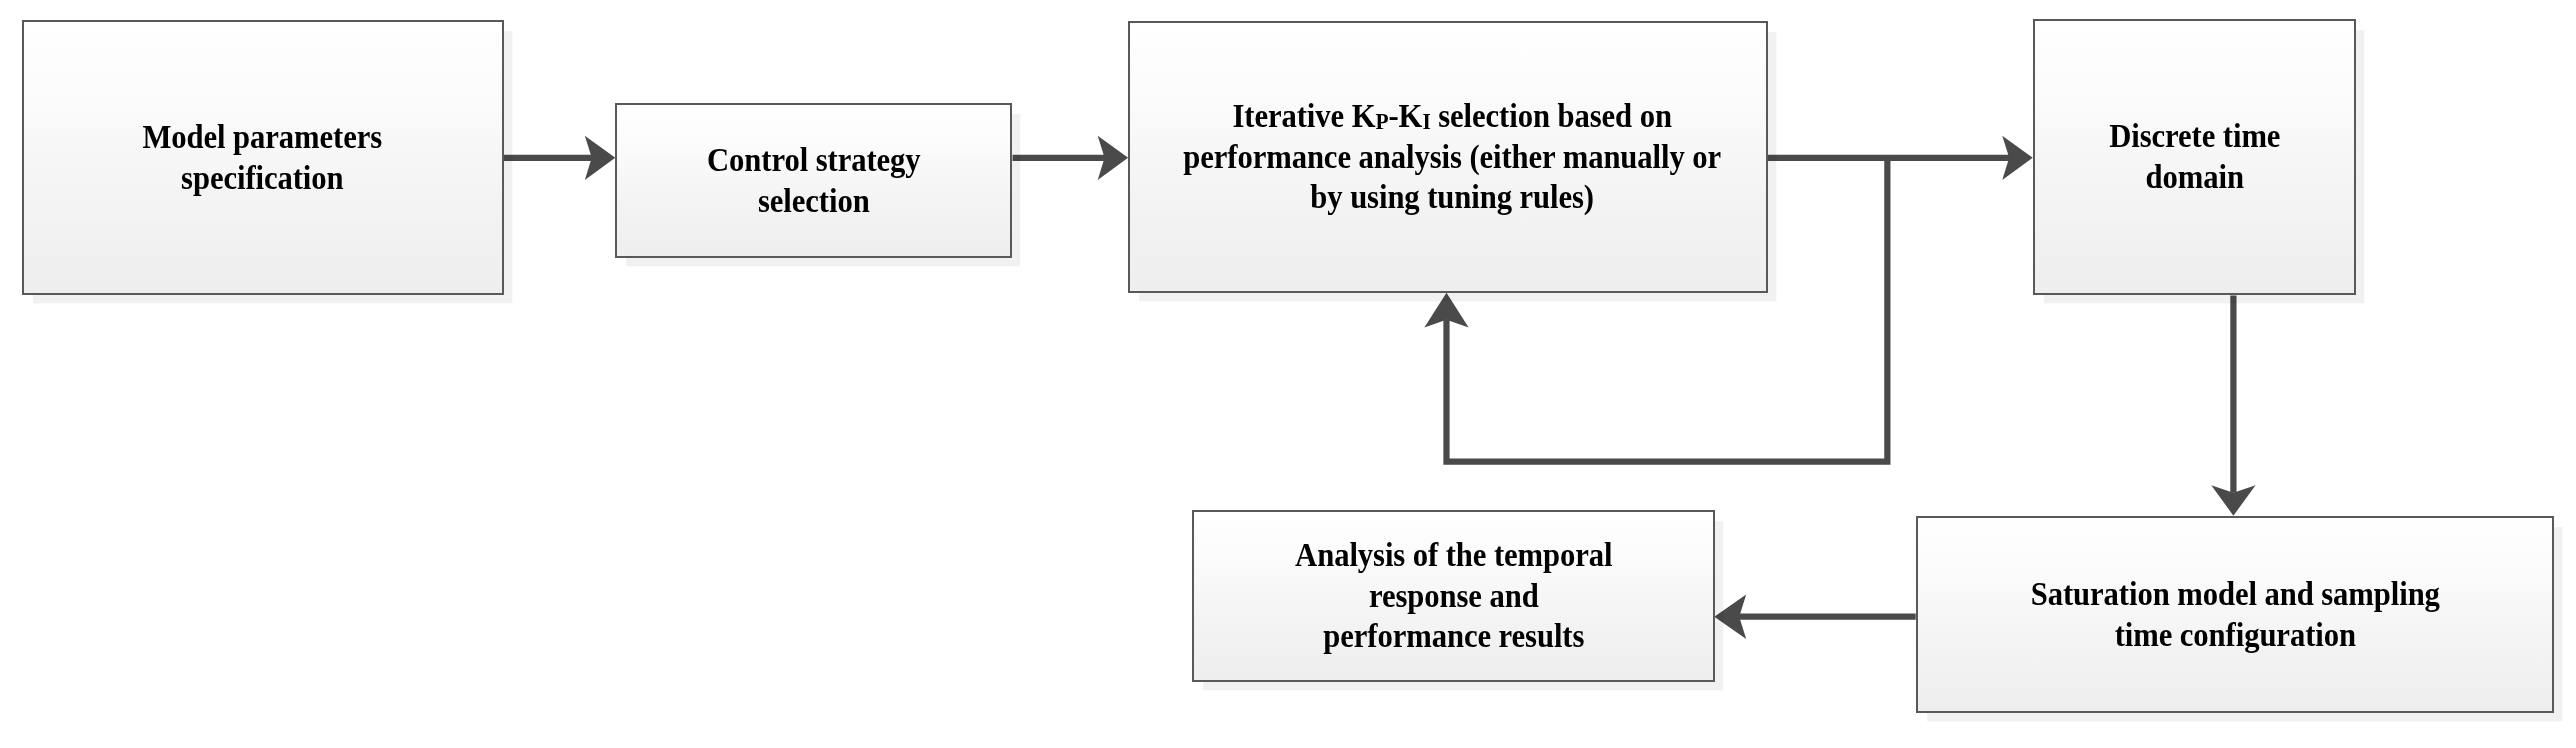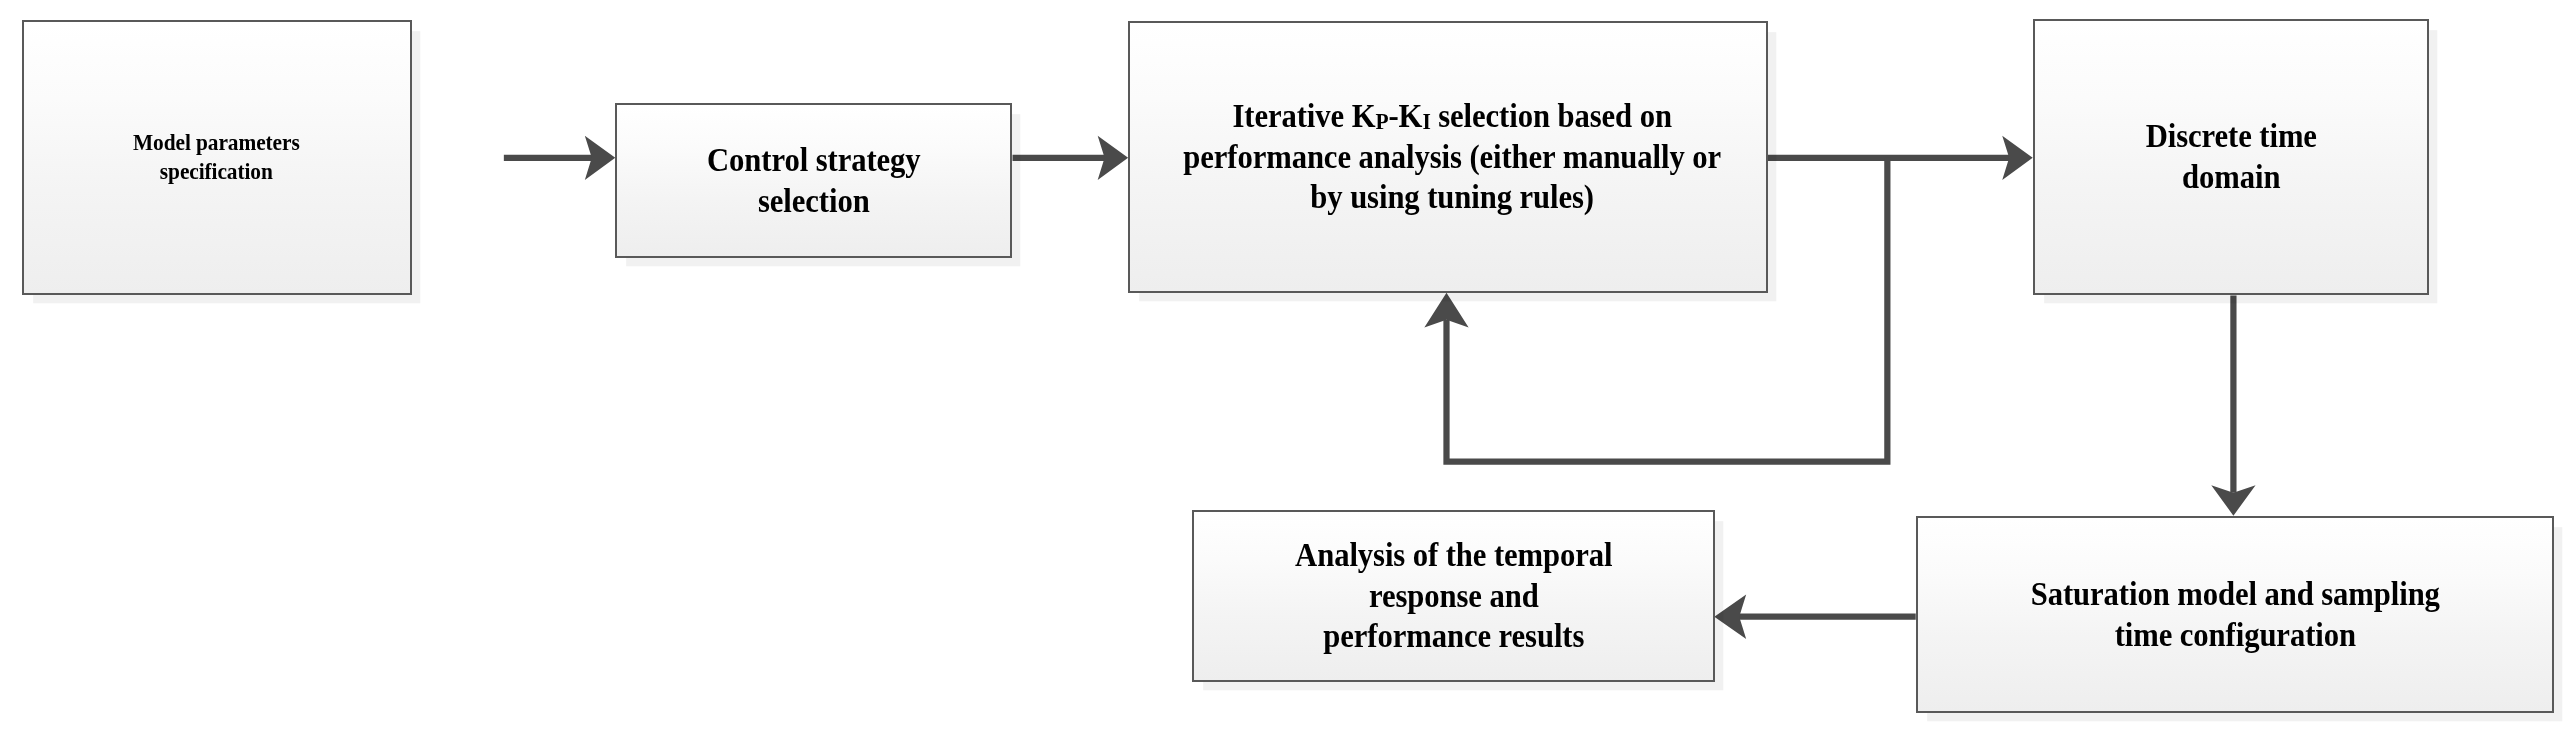--- a/index.html
+++ b/index.html
@@ -41,24 +41,24 @@
     transform: scaleX(0.93);
     transform-origin: center center;
   }
   .node .label .sub {
     font-size: 0.70em;
     vertical-align: baseline;
     position: relative;
     top: 0.10em;
   }
   
-  #node-model-parameters   { left: 21.5px;   top: 20px;   width: 390px; height: 275px; font-size: 23px; }
+  #node-model-parameters   { left: 21.5px;   top: 20px;   width: 482px; height: 275px; font-size: 33px; }
   #node-control-strategy   { left: 615px;  top: 74px;  width: 397px; height: 155px; font-size: 33px; margin-top: 29px; }
   #node-iterative-gains    { left: 1128px; top: 21px;   width: 640px; height: 272px; font-size: 33px; padding-left: 18px; }
-  #node-discrete-time      { left: 2033px; top: 19.4px;   width: 396px; height: 276px; font-size: 33px; }
+  #node-discrete-time      { left: 2033px; top: 19.4px;   width: 323px; height: 276px; font-size: 33px; }
   #node-temporal-analysis  { left: 1192px; top: 510px;  width: 523px; height: 172px; font-size: 33px; }
   #node-saturation-model   { left: 1916px; top: 516px;  width: 638px; height: 197px; font-size: 33px; }
 
   
   #connectors {
     position: absolute;
     left: 0;
     top: 0;
     width: 2576px;
     height: 749px;

